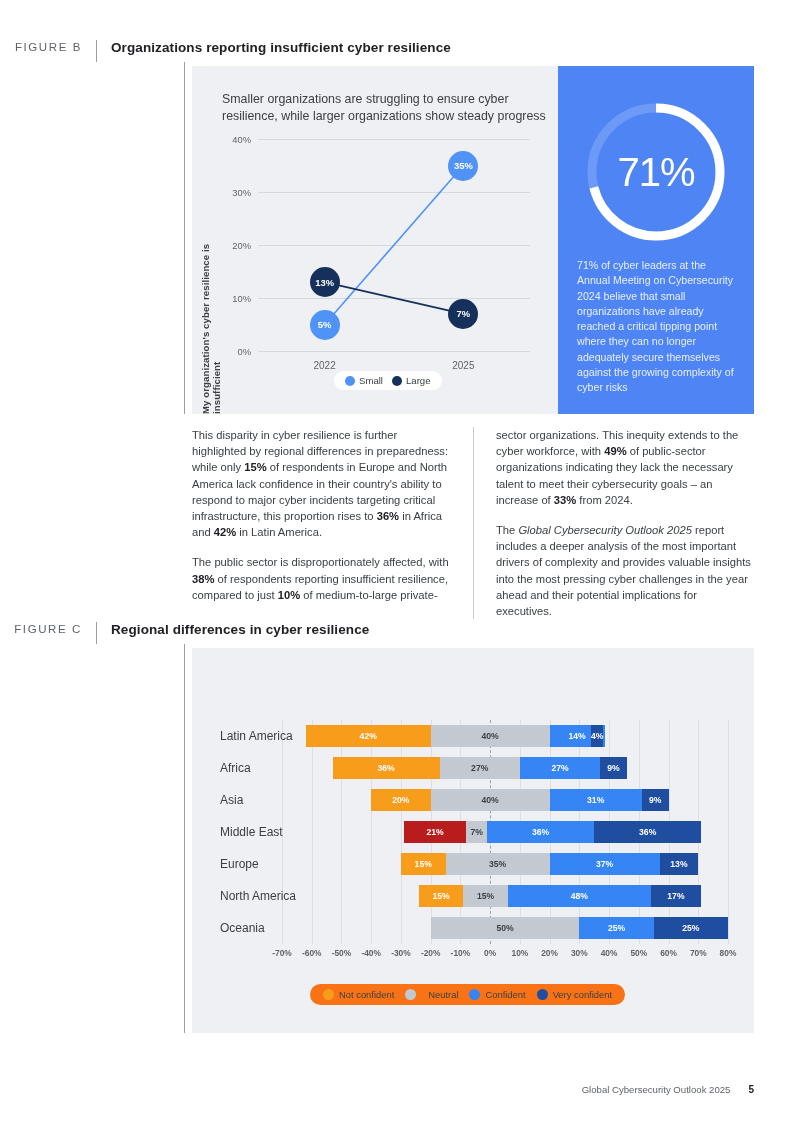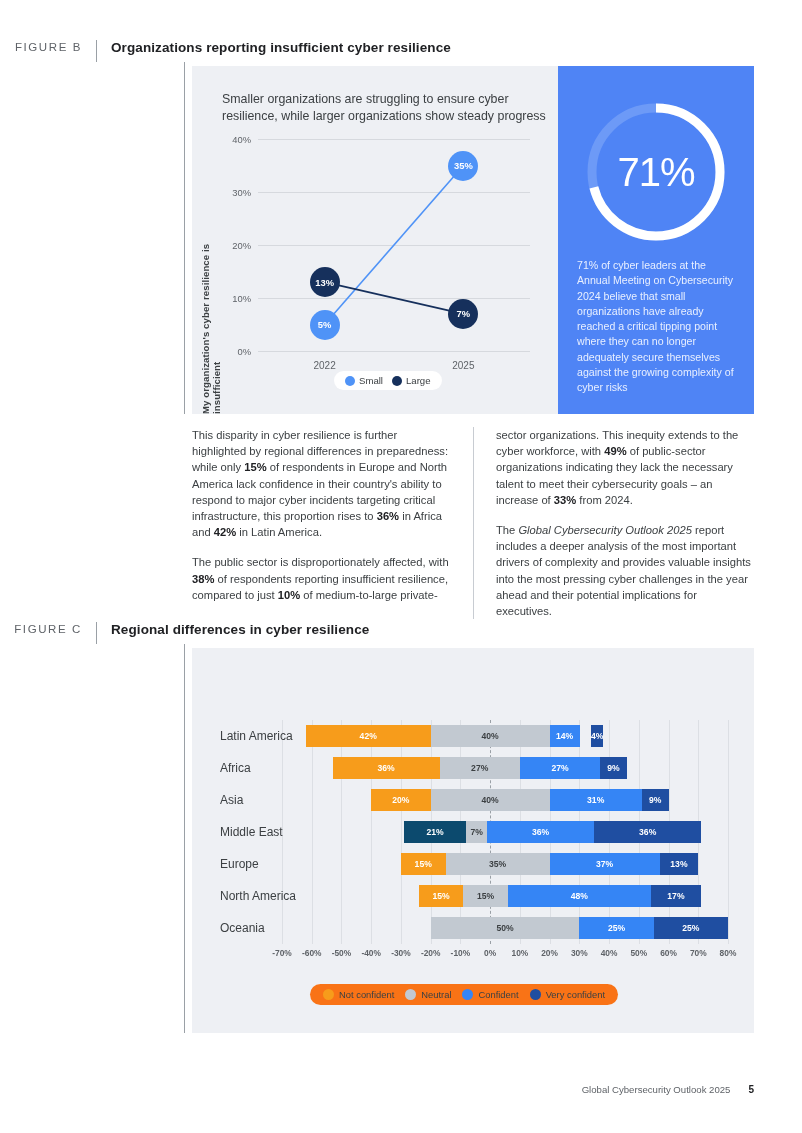--- a/index.html
+++ b/index.html
@@ -227,21 +227,21 @@
         <div class="cgrid" style="left: 356.8px; height: 224px;"></div>
         <div class="cgrid" style="left: 386.533px; height: 224px;"></div>
         <div class="cgrid" style="left: 416.267px; height: 224px;"></div>
         <div class="cgrid" style="left: 446px; height: 224px;"></div>
       </div>
       <div class="brow">
         <div class="brow-label">Latin America</div>
         <div class="track">
           <div class="seg" style="left: 23.7867px; width: 124.88px; background: rgb(247, 156, 27); color: rgb(255, 255, 255);">42%</div>
           <div class="seg" style="left: 148.667px; width: 118.933px; background: rgb(194, 201, 209); color: rgb(60, 64, 67);">40%</div>
-          <div class="seg" style="left: 267.6px; width: 30px; background: rgb(53, 133, 245); color: rgb(255, 255, 255);">14%</div>
+          <div class="seg" style="left: 267.6px; width: 55px; background: rgb(53, 133, 245); color: rgb(255, 255, 255);">14%</div>
           <div class="seg" style="left: 309.227px; width: 11.8933px; background: rgb(31, 78, 161); color: rgb(255, 255, 255);">4%</div>
         </div>
       </div>
       <div class="brow">
         <div class="brow-label">Africa</div>
         <div class="track">
           <div class="seg" style="left: 50.5467px; width: 107.04px; background: rgb(247, 156, 27); color: rgb(255, 255, 255);">36%</div>
           <div class="seg" style="left: 157.587px; width: 80.28px; background: rgb(194, 201, 209); color: rgb(60, 64, 67);">27%</div>
           <div class="seg" style="left: 237.867px; width: 80.28px; background: rgb(53, 133, 245); color: rgb(255, 255, 255);">27%</div>
           <div class="seg" style="left: 318.147px; width: 26.76px; background: rgb(31, 78, 161); color: rgb(255, 255, 255);">9%</div>
@@ -252,21 +252,21 @@
         <div class="track">
           <div class="seg" style="left: 89.2px; width: 59.4667px; background: rgb(247, 156, 27); color: rgb(255, 255, 255);">20%</div>
           <div class="seg" style="left: 148.667px; width: 118.933px; background: rgb(194, 201, 209); color: rgb(60, 64, 67);">40%</div>
           <div class="seg" style="left: 267.6px; width: 92.1733px; background: rgb(53, 133, 245); color: rgb(255, 255, 255);">31%</div>
           <div class="seg" style="left: 359.773px; width: 26.76px; background: rgb(31, 78, 161); color: rgb(255, 255, 255);">9%</div>
         </div>
       </div>
       <div class="brow">
         <div class="brow-label">Middle East</div>
         <div class="track">
-          <div class="seg" style="left: 121.907px; width: 62.44px; background: #0c4a6e; color: rgb(255, 255, 255);">21%</div>
+          <div class="seg" style="left: 121.907px; width: 62.44px; background: #b91c1c; color: rgb(255, 255, 255);">21%</div>
           <div class="seg" style="left: 184.347px; width: 20.8133px; background: rgb(194, 201, 209); color: rgb(60, 64, 67);">7%</div>
           <div class="seg" style="left: 205.16px; width: 107.04px; background: rgb(53, 133, 245); color: rgb(255, 255, 255);">36%</div>
           <div class="seg" style="left: 312.2px; width: 107.04px; background: rgb(31, 78, 161); color: rgb(255, 255, 255);">36%</div>
         </div>
       </div>
       <div class="brow">
         <div class="brow-label">Europe</div>
         <div class="track">
           <div class="seg" style="left: 118.933px; width: 44.6px; background: rgb(247, 156, 27); color: rgb(255, 255, 255);">15%</div>
           <div class="seg" style="left: 163.533px; width: 104.067px; background: rgb(194, 201, 209); color: rgb(60, 64, 67);">35%</div>
@@ -309,21 +309,21 @@
         <div class="cxtick" style="left: 416.267px; top: 4px;">70%</div>
         <div class="cxtick" style="left: 446px; top: 4px;">80%</div>
       </div>
     </div>
 
   <div class="legend-pill-c" id="legend-c" style="left:118px; top:336px;">
       <span class="li" style="display: flex; gap: 5px; align-items: center;">
         <span class="swatch" style="background: rgb(247, 156, 27); width: 11px; height: 11px;"></span>
         <span>Not confident</span>
       </span>
-      <span class="li" style="display: flex; gap: 5px; align-items: center;">
+      <span class="li" style="display: flex; gap: 12px; align-items: center;">
         <span class="swatch" style="background: rgb(194, 201, 209); width: 11px; height: 11px;"></span>
         <span>Neutral</span>
       </span>
       <span class="li" style="display: flex; gap: 5px; align-items: center;">
         <span class="swatch" style="background: rgb(53, 133, 245); width: 11px; height: 11px;"></span>
         <span>Confident</span>
       </span>
       <span class="li" style="display: flex; gap: 5px; align-items: center;">
         <span class="swatch" style="background: rgb(31, 78, 161); width: 11px; height: 11px;"></span>
         <span>Very confident</span>

